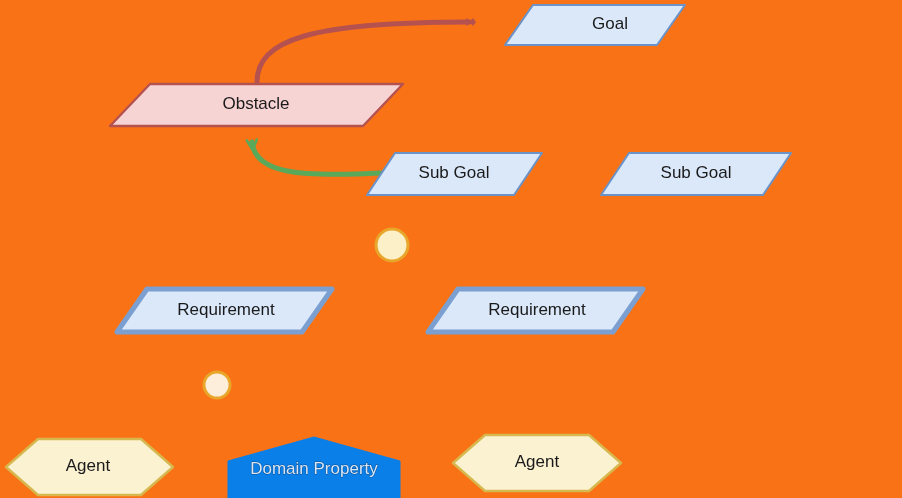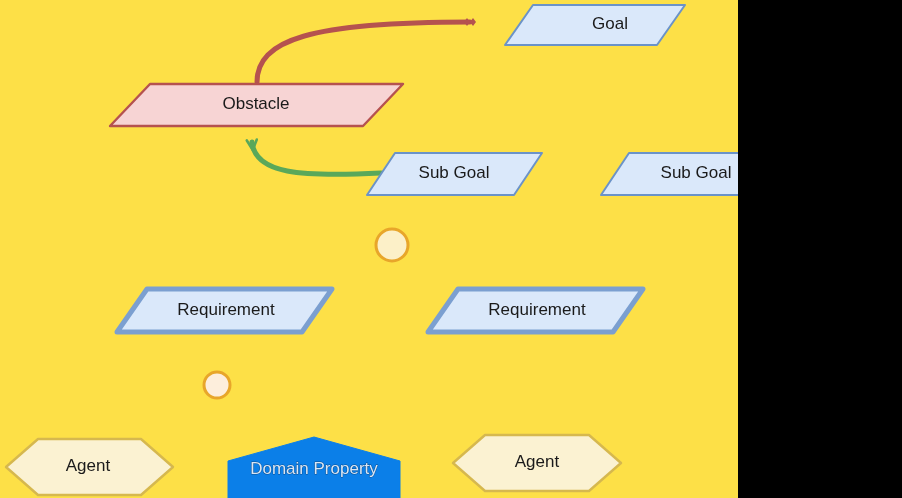--- a/index.html
+++ b/index.html
@@ -6,23 +6,23 @@
   html, body {
     margin: 0;
     padding: 0;
     background: #000000;
   }
   body {
     font-family: "Liberation Sans", sans-serif;
   }
   #canvas {
     position: relative;
-    width: 738px;
+    width: 902px;
     height: 498px;
-    background: #fde047;
+    background: #f97316;
     overflow: hidden;
   }
   #diagram-svg {
     position: absolute;
     left: 0;
     top: 0;
     width: 902px;
     height: 498px;
     display: block;
   }

